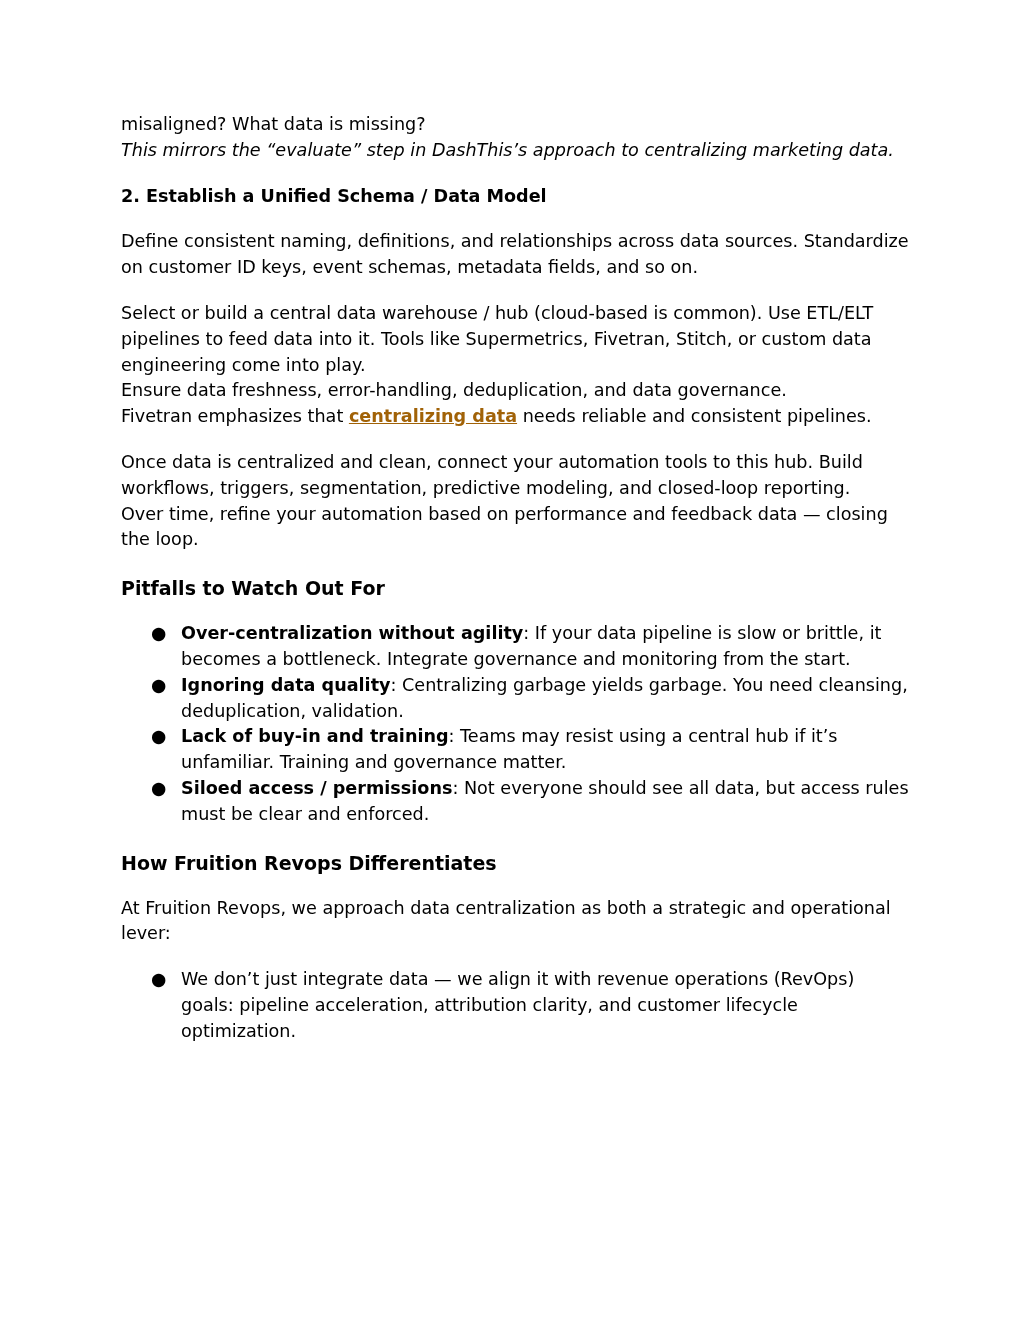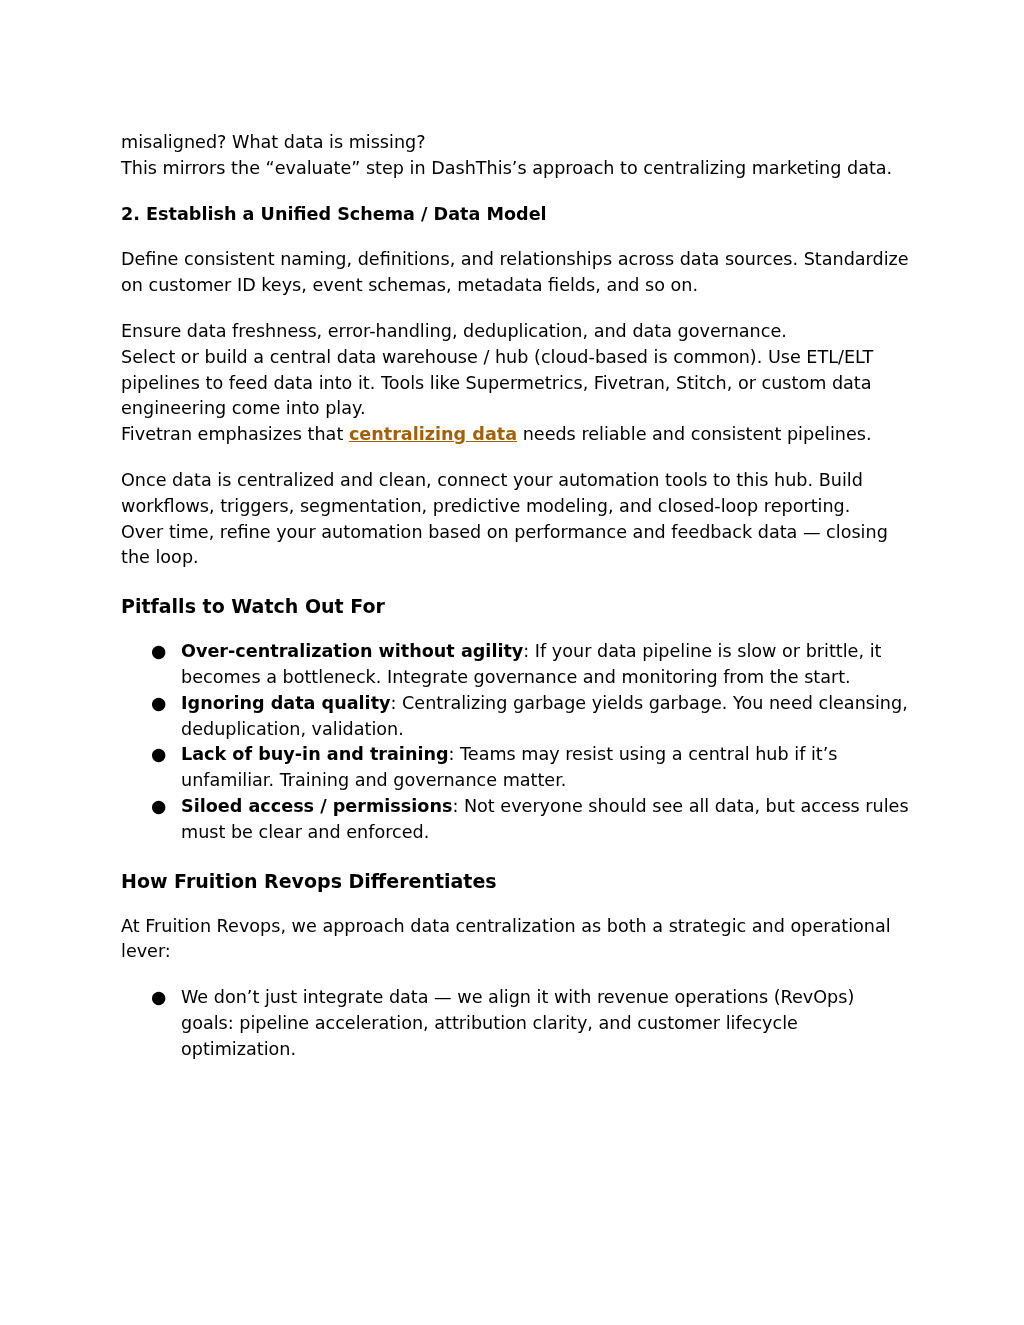--- a/index.html
+++ b/index.html
@@ -1,46 +1,46 @@
 <!DOCTYPE html>
 <html><head>
   <meta charset="utf-8">
   <style>
     html, body { margin: 0; padding: 0; background: #ffffff; }
     body {
       width: 1024px; height: 1325px; position: relative; overflow: hidden;
       font-family: "DejaVu Sans", sans-serif; color: #000000;
     }
-    .page { position: absolute; left: 121px; top: 130px; width: 790px; }
+    .page { position: absolute; left: 121px; top: 112px; width: 790px; }
     p { margin: 0; font-size: 17.6px; line-height: 25.8px; }
     .para { margin-bottom: 20px; }
     h3 { margin: 6px 0 20px 0; font-size: 17.6px; line-height: 25.8px; font-weight: bold; }
     h2 { margin: 20px 0 18px 0; font-size: 19px; line-height: 30px; font-weight: bold; }
     ul { list-style: none; margin: 0 0 20px 0; padding: 0; }
     li { position: relative; padding-left: 60px; font-size: 17.6px; line-height: 25.8px; }
     li .bullet { position: absolute; left: 30px; top: 0; }
     .link { color: #a16207; text-decoration: underline; font-weight: bold; }
-    .lead-space { white-space: pre; }
+    .lead-space { white-space: pre; font-style: italic; }
   </style>
 </head>
 <body>
 
 <div class="page">
 
   <div class="para">
     <p>misaligned? What data is missing?</p>
     <p class="lead-space" style="white-space: normal;"> This mirrors the “evaluate” step in DashThis’s approach to centralizing marketing data.</p>
   </div>
 
   <h3>2. Establish a Unified Schema / Data Model</h3>
   <p class="para">Define consistent naming, definitions, and relationships across data sources. Standardize on customer ID keys, event schemas, metadata fields, and so on.</p>
 
   <div class="para">
+    <p>Select or build a central data warehouse / hub (cloud-based is common). Use ETL/ELT pipelines to feed data into it. Tools like Supermetrics, Fivetran, Stitch, or custom data engineering come into play.</p>
     <p> Ensure data freshness, error-handling, deduplication, and data governance.</p>
-    <p>Select or build a central data warehouse / hub (cloud-based is common). Use ETL/ELT pipelines to feed data into it. Tools like Supermetrics, Fivetran, Stitch, or custom data engineering come into play.</p>
     <p><span>Fivetran emphasizes that </span><a class="link" href="#">centralizing data</a><span> needs reliable and consistent pipelines.</span></p>
   </div>
 
   <div class="para">
     <p>Once data is centralized and clean, connect your automation tools to this hub. Build workflows, triggers, segmentation, predictive modeling, and closed-loop reporting.</p>
     <p> Over time, refine your automation based on performance and feedback data — closing the loop.</p>
   </div>
 
   <h2>Pitfalls to Watch Out For</h2>
   <ul>

